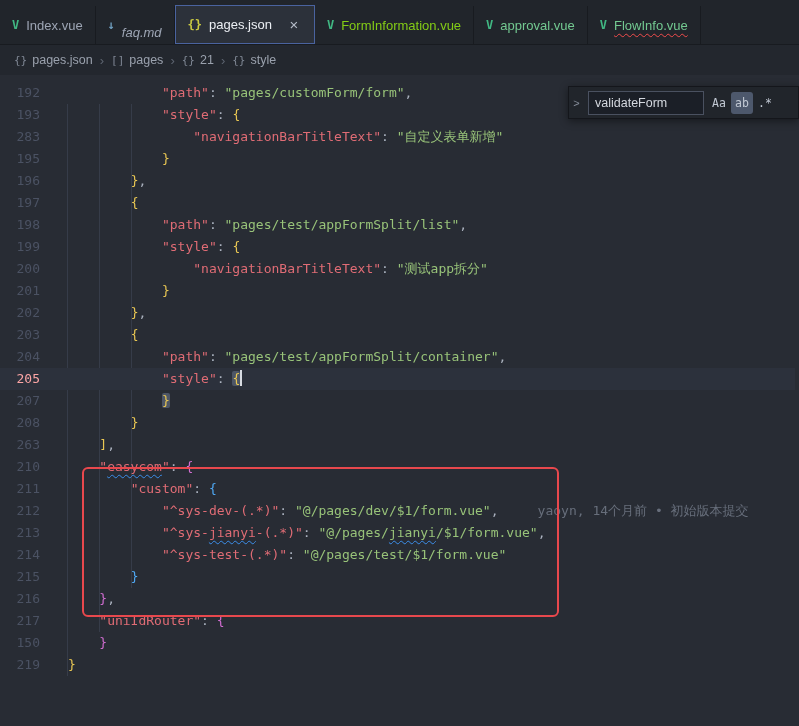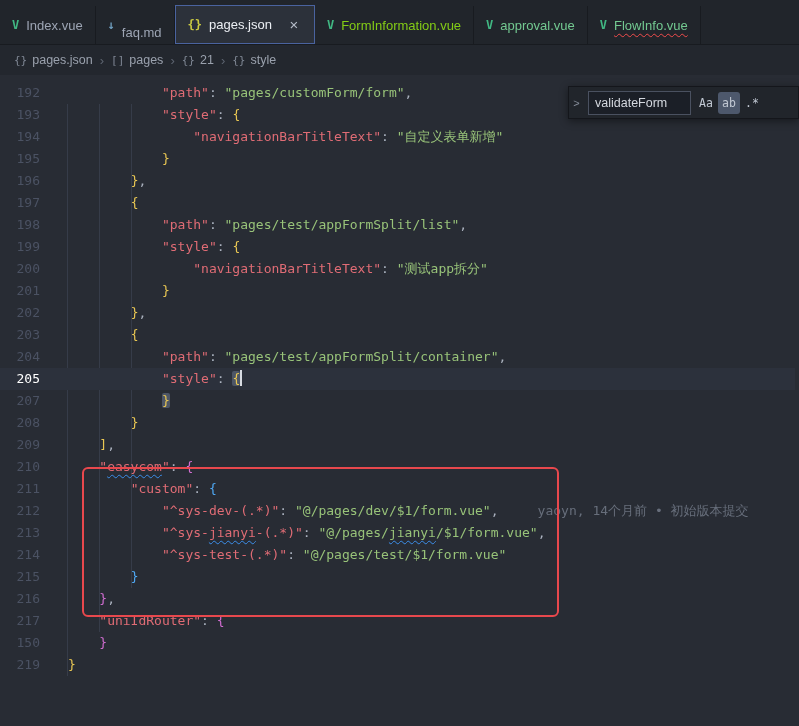--- a/index.html
+++ b/index.html
@@ -19,57 +19,57 @@
   .crumb{display:flex;align-items:center;gap:5px;padding:0 2px;cursor:pointer}
   .cicon{font-family:"DejaVu Sans Mono",monospace;font-size:11px;color:#7f8794}
   .csep{color:#5d6470;margin:0 3px;font-size:13px}
 
   
   .editor{position:absolute;top:75px;left:0;right:0;bottom:0;background:#282c34;overflow:hidden}
   #lines{position:absolute;left:0;top:0;right:4px;padding-top:7px}
   .line{display:flex;height:22px;font-family:"DejaVu Sans Mono",monospace;font-size:13px;line-height:22px;white-space:pre}
   .line.cur{background:#2c313c}
   .ln{flex:none;width:40px;text-align:right;color:#4b5263}
-  .line.cur .ln{color:#ffffff}
+  .line.cur .ln{color:#fca5a5}
   .code{flex:1;margin-left:28px}
   .k{color:#e06c75}
   .s{color:#98c379}
   .p{color:#abb2bf}
   .y{color:#e9c753}
   .m{color:#d16dd1}
   .u{color:#4fa9f5}
   .g{color:#676e7b}
   .w{text-decoration-line:underline;text-decoration-style:wavy;text-decoration-color:#3b8eea;text-decoration-thickness:1px;text-underline-offset:3px}
   .hl{background:#4d5666;border-radius:2px}
   .caret{display:inline-block;width:2px;height:16px;background:#d7dbe2;vertical-align:-3px}
 
   .guide{position:absolute;width:1px;background:#363c49;pointer-events:none}
   .annot{position:absolute;left:82px;top:392px;width:477px;height:150px;border:2px solid #e8484d;border-radius:6px;pointer-events:none;z-index:4}
 
   
   .find{position:absolute;top:11px;right:0;width:231px;height:33px;background:#21252b;border:1px solid #14161b;box-shadow:0 2px 8px rgba(0,0,0,.45);display:flex;align-items:center;gap:4px;z-index:6}
   .find-toggle{width:15px;height:100%;display:flex;align-items:center;justify-content:center;color:#848b98;font-size:11px;cursor:pointer}
-  .find-input{width:103px;height:24px;background:#1b1f27;border:1px solid #4a5160;color:#d4d8df;font-family:"Liberation Sans",sans-serif;font-size:12.5px;padding:0 6px;outline:none}
+  .find-input{width:116px;height:24px;background:#1b1f27;border:1px solid #4a5160;color:#d4d8df;font-family:"Liberation Sans",sans-serif;font-size:12.5px;padding:0 6px;outline:none}
   .fopt{width:22px;height:22px;display:flex;align-items:center;justify-content:center;border-radius:3px;color:#c2c9d4;font-size:11.5px;font-family:"DejaVu Sans Mono",monospace;cursor:pointer}
   .fopt.on{background:#4d586c}
   .fopt.uw{text-underline-offset:2px}
 </style>
 </head>
 <body>
 
 <div class="app">
 
   <div class="tabbar" id="tabbar">
       <div class="tab">
         <span class="ticon" style="color: rgb(65, 184, 131);">V</span>
         <span class="tlabel">Index.vue</span>
       </div>
       <div class="tab">
         <span class="ticon" style="color: rgb(111, 158, 191);">↓</span>
-        <span class="tlabel" style=" margin-top: 14px;">faq.md</span>
+        <span class="tlabel" style="font-style: italic; margin-top: 14px;">faq.md</span>
       </div>
       <div class="tab active">
         <span class="ticon" style="color: rgb(203, 203, 65);">{}</span>
         <span class="tlabel">pages.json</span>
         <span class="close">×</span>
       </div>
       <div class="tab">
         <span class="ticon" style="color: rgb(65, 184, 131);">V</span>
         <span class="tlabel" style="color: #84cc16;">FormInformation.vue</span>
       </div>
@@ -106,35 +106,35 @@
     </div>
 
   <div class="editor">
     <div class="guide" style="left:67px;top:29px;height:572px"></div>
     <div class="guide" style="left:99px;top:29px;height:528px"></div>
     <div class="guide" style="left:131px;top:29px;height:484px"></div>
 
     <div id="lines">
         <div class="line"><span class="ln">192</span><span class="code"><span class="p">            </span><span class="k">"path"</span><span class="p">: </span><span class="s">"pages/customForm/form"</span><span class="p">,</span></span></div>
         <div class="line"><span class="ln">193</span><span class="code"><span class="p">            </span><span class="k">"style"</span><span class="p">: </span><span class="y">{</span></span></div>
-        <div class="line"><span class="ln">194</span><span class="code"><span class="p">                </span><span class="k">"navigationBarTitleText"</span><span class="p">: </span><span class="s">"自定义表单新增"</span></span></div>
+        <div class="line"><span class="ln">283</span><span class="code"><span class="p">                </span><span class="k">"navigationBarTitleText"</span><span class="p">: </span><span class="s">"自定义表单新增"</span></span></div>
         <div class="line"><span class="ln">195</span><span class="code"><span class="p">            </span><span class="y">}</span></span></div>
         <div class="line"><span class="ln">196</span><span class="code"><span class="p">        </span><span class="y">}</span><span class="p">,</span></span></div>
         <div class="line"><span class="ln">197</span><span class="code"><span class="p">        </span><span class="y">{</span></span></div>
         <div class="line"><span class="ln">198</span><span class="code"><span class="p">            </span><span class="k">"path"</span><span class="p">: </span><span class="s">"pages/test/appFormSplit/list"</span><span class="p">,</span></span></div>
         <div class="line"><span class="ln">199</span><span class="code"><span class="p">            </span><span class="k">"style"</span><span class="p">: </span><span class="y">{</span></span></div>
         <div class="line"><span class="ln">200</span><span class="code"><span class="p">                </span><span class="k">"navigationBarTitleText"</span><span class="p">: </span><span class="s">"测试app拆分"</span></span></div>
         <div class="line"><span class="ln">201</span><span class="code"><span class="p">            </span><span class="y">}</span></span></div>
         <div class="line"><span class="ln">202</span><span class="code"><span class="p">        </span><span class="y">}</span><span class="p">,</span></span></div>
         <div class="line"><span class="ln">203</span><span class="code"><span class="p">        </span><span class="y">{</span></span></div>
         <div class="line"><span class="ln">204</span><span class="code"><span class="p">            </span><span class="k">"path"</span><span class="p">: </span><span class="s">"pages/test/appFormSplit/container"</span><span class="p">,</span></span></div>
         <div class="line cur"><span class="ln">205</span><span class="code"><span class="p">            </span><span class="k">"style"</span><span class="p">: </span><span class="y hl">{</span><span class="caret"></span></span></div>
         <div class="line"><span class="ln">207</span><span class="code"><span class="p">            </span><span class="y hl">}</span></span></div>
         <div class="line"><span class="ln">208</span><span class="code"><span class="p">        </span><span class="y">}</span></span></div>
-        <div class="line"><span class="ln">209</span><span class="code"><span class="p">    </span><span class="y">]</span><span class="p">,</span></span></div>
+        <div class="line"><span class="ln">263</span><span class="code"><span class="p">    </span><span class="y">]</span><span class="p">,</span></span></div>
         <div class="line"><span class="ln">210</span><span class="code"><span class="p">    </span><span class="k">"</span><span class="k w">easycom</span><span class="k">"</span><span class="p">: </span><span class="m">{</span></span></div>
         <div class="line"><span class="ln">211</span><span class="code"><span class="p">        </span><span class="k">"custom"</span><span class="p">: </span><span class="u">{</span></span></div>
         <div class="line"><span class="ln">212</span><span class="code"><span class="p">            </span><span class="k">"^sys-dev-(.*)"</span><span class="p">: </span><span class="s">"@/pages/dev/$1/form.vue"</span><span class="p">,</span><span class="g">     yaoyn, 14个月前 • 初始版本提交</span></span></div>
         <div class="line"><span class="ln">213</span><span class="code"><span class="p">            </span><span class="k">"^sys-</span><span class="k w">jianyi</span><span class="k">-(.*)"</span><span class="p">: </span><span class="s">"@/pages/</span><span class="s w">jianyi</span><span class="s">/$1/form.vue"</span><span class="p">,</span></span></div>
         <div class="line"><span class="ln">214</span><span class="code"><span class="p">            </span><span class="k">"^sys-test-(.*)"</span><span class="p">: </span><span class="s">"@/pages/test/$1/form.vue"</span></span></div>
         <div class="line"><span class="ln">215</span><span class="code"><span class="p">        </span><span class="u">}</span></span></div>
         <div class="line"><span class="ln">216</span><span class="code"><span class="p">    </span><span class="m">}</span><span class="p">,</span></span></div>
         <div class="line"><span class="ln">217</span><span class="code"><span class="p">    </span><span class="k">"uniIdRouter"</span><span class="p">: </span><span class="m">{</span></span></div>
         <div class="line"><span class="ln">150</span><span class="code"><span class="p">    </span><span class="m">}</span></span></div>
         <div class="line"><span class="ln">219</span><span class="code"><span class="y">}</span></span></div>

